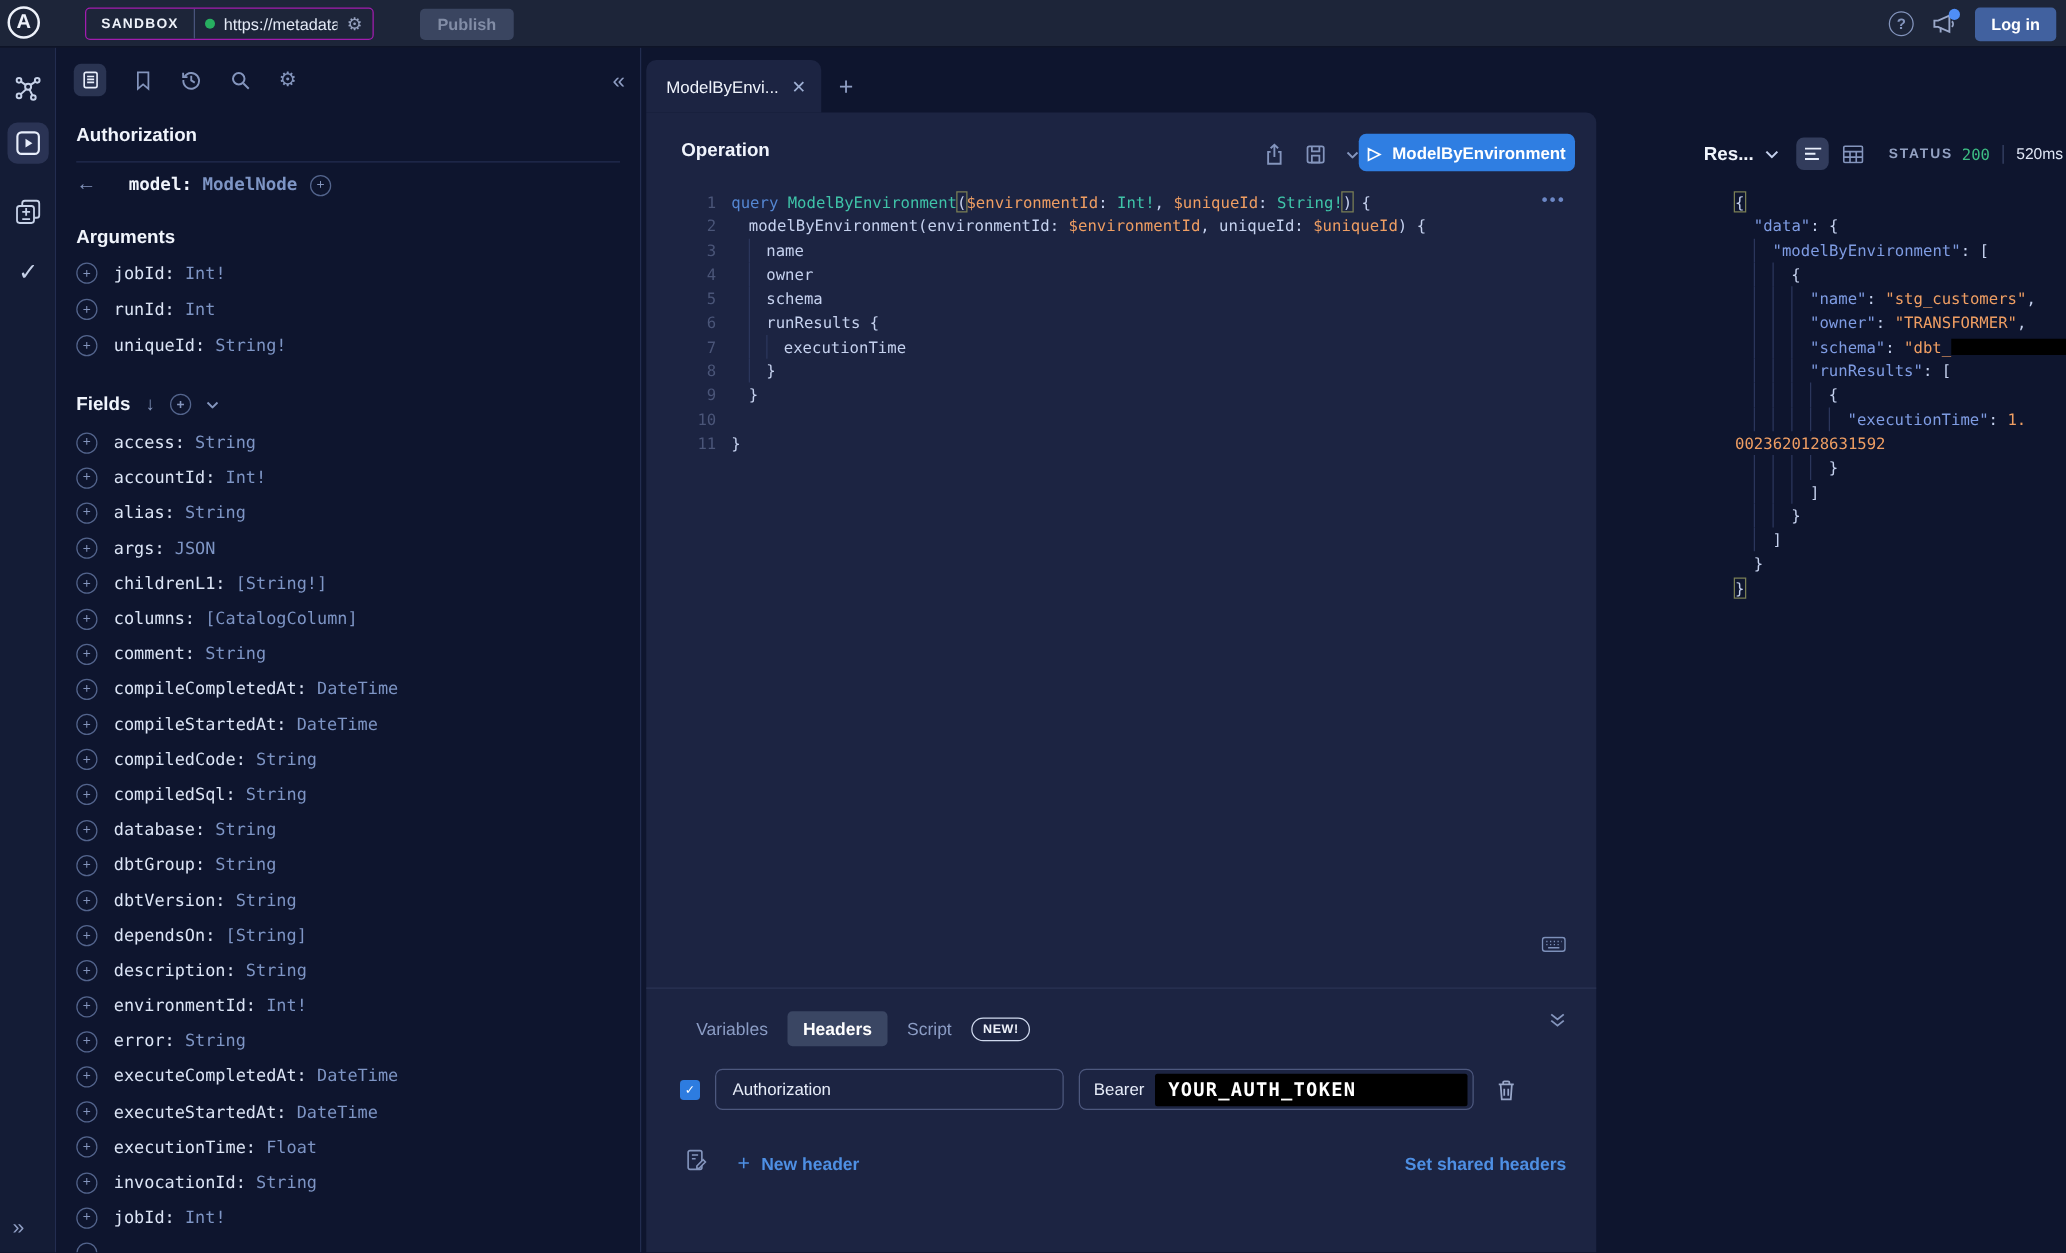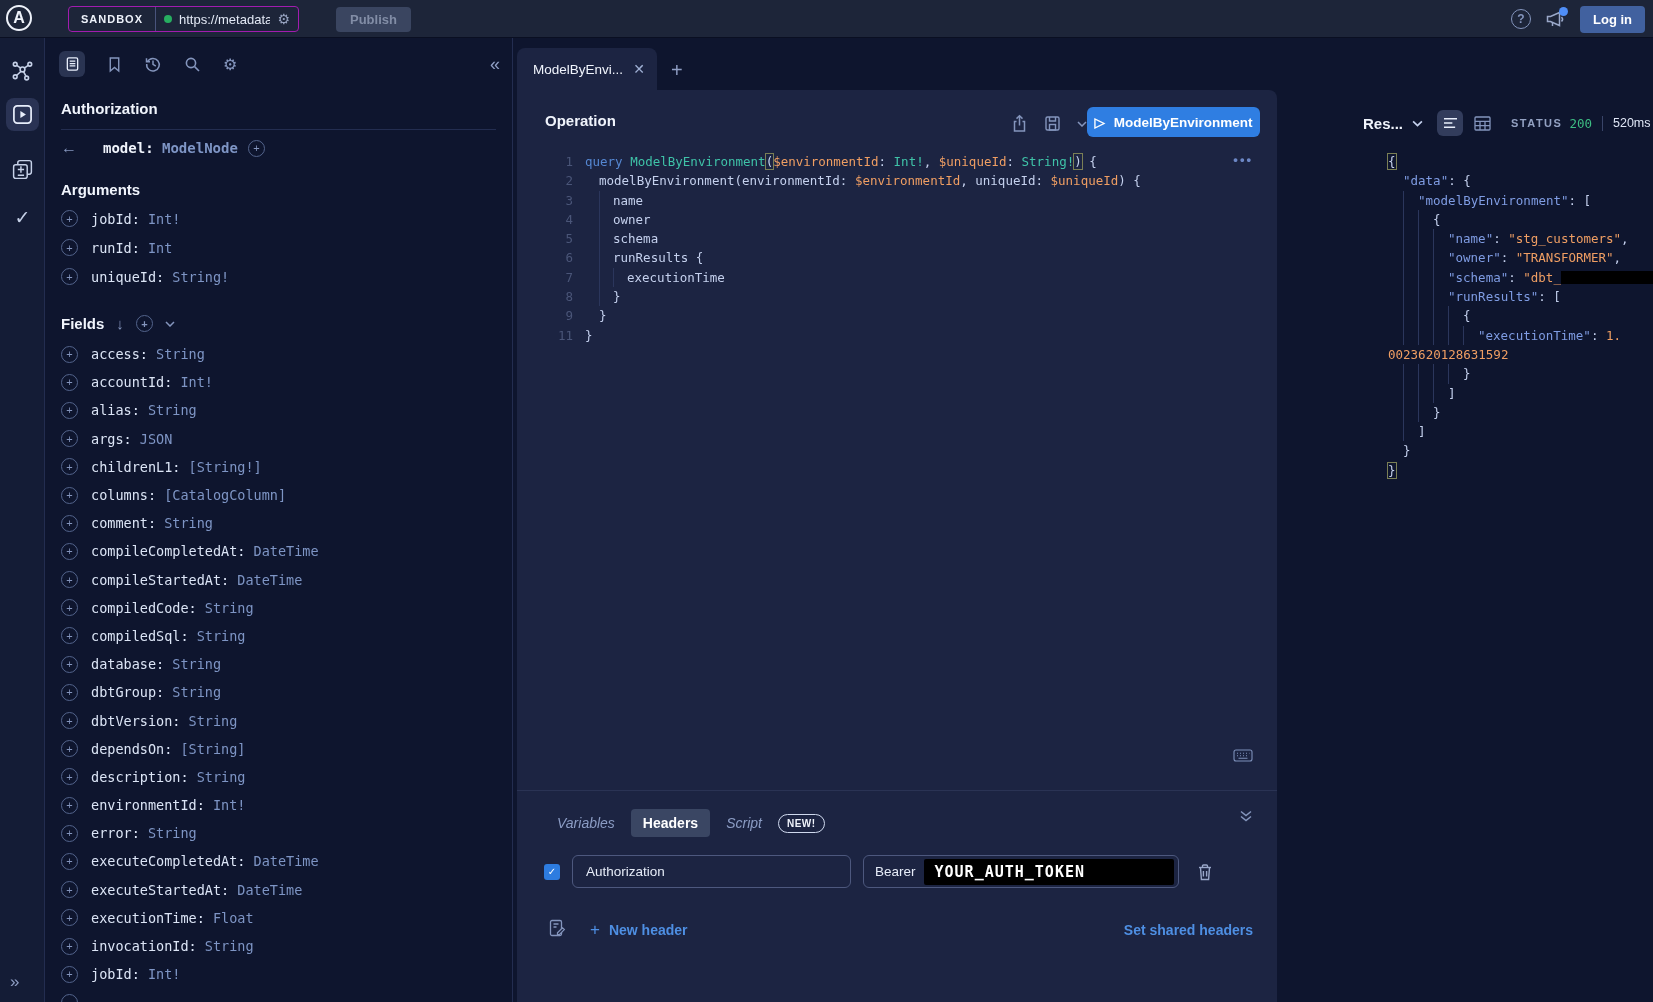--- a/index.html
+++ b/index.html
@@ -102,21 +102,21 @@
   .tk-kw{color:var(--kw);} .tk-op{color:var(--teal);} .tk-ty{color:var(--teal);}
   .tk-vr{color:var(--orange);} .tk-pl{color:var(--mlight);}
   .tk-key{color:var(--key);} .tk-str{color:var(--orange);} .tk-num{color:var(--orange);}
   .tk-bx{color:var(--mlight);border:1px solid #7a7f55;margin:0 -1px;}
   .tk-red{display:inline-block;width:100px;height:13px;background:#000;vertical-align:-2px;}
   .kbd-ic{position:absolute;right:24px;bottom:28px;display:flex;}
 
   
   .op-bottom{position:relative;border-top:1px solid #2a3354;height:212px;}
   .bp-tabs{position:absolute;left:40px;top:18px;display:flex;align-items:center;gap:16px;font-size:14px;}
-  .bp-tab{color:var(--muted);font-style:italic;}
+  .bp-tab{color:var(--muted);}
   .bp-tab-active{background:#3a4663;color:#fff;font-weight:bold;border-radius:4px;padding:6px 12px;}
   .newbadge{border:1.5px solid #cfd9ee;border-radius:12px;font-size:10px;font-weight:bold;
     color:#eef2fa;padding:3px 8px;letter-spacing:.5px;}
   .bp-collapse{position:absolute;right:24px;top:18px;display:flex;}
   .hdr-row{position:absolute;left:27px;top:64px;display:flex;align-items:center;gap:12px;}
   .chk{width:16px;height:16px;background:#2d7ce0;border-radius:3px;display:flex;align-items:center;
     justify-content:center;color:#fff;font-size:10px;flex:none;}
   .key-input{width:279px;height:33px;background:transparent;border:1px solid #4d587e;border-radius:6px;
     color:#e6ecf8;font-size:13.5px;padding:0 13px;font-family:"Liberation Sans",sans-serif;outline:none;}
   .val-field{width:316px;height:33px;border:1px solid #4d587e;border-radius:6px;display:flex;
@@ -482,20 +482,24 @@
           </div>
           <div class="cl">
             <span class="ln">8</span>
             <span class="lc" style="padding-left: 28px;"><i class="ig" style="left: 14px;"></i><span class="tk-pl">}</span></span>
           </div>
           <div class="cl">
             <span class="ln">9</span>
             <span class="lc" style="padding-left: 14px;"><span class="tk-pl">}</span></span>
           </div>
           <div class="cl">
+            <span class="ln">10</span>
+            <span class="lc" style="padding-left: 0px;"></span>
+          </div>
+          <div class="cl">
             <span class="ln">11</span>
             <span class="lc" style="padding-left: 0px;"><span class="tk-pl">}</span></span>
           </div>
         </div>
       <span class="kbd-ic">
         <svg width="20" height="13" viewBox="0 0 20 13" fill="none" stroke="#7d90ba" stroke-width="1.1">
           <rect x="1" y="1" width="18" height="11" rx="2"></rect>
           <path d="M4 4.2h1M7 4.2h1M10 4.2h1M13 4.2h1M16 4.2h.5M4 6.7h1M7 6.7h1M10 6.7h1M13 6.7h1M5.5 9.2h9"></path>
         </svg>
       </span>

